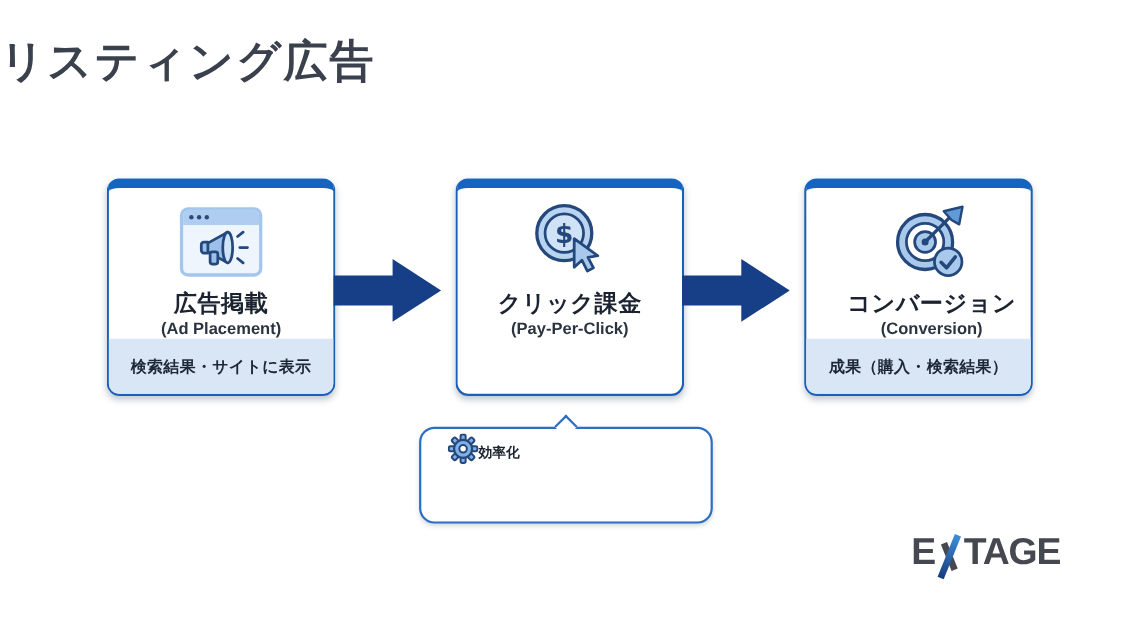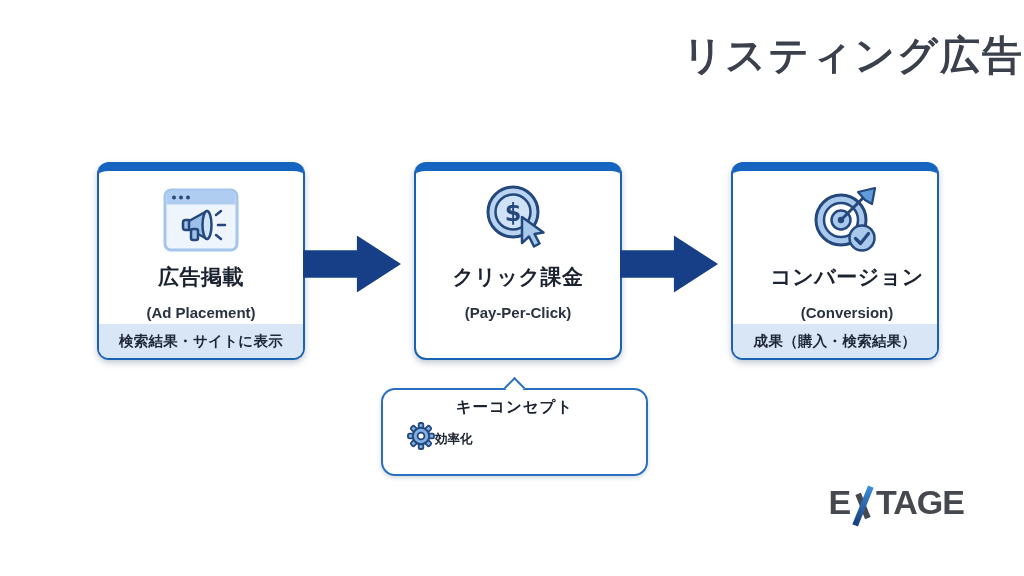--- a/index.html
+++ b/index.html
@@ -7,21 +7,21 @@
     width:1024px;height:576px;position:relative;overflow:hidden;
     background:#ffffff;
     font-family:"Liberation Sans","DejaVu Sans",sans-serif;
     -webkit-font-smoothing:antialiased;
   }
   .stage{position:absolute;inset:0;}
 
   
   .page-title{
     position:absolute;top:28px;left:0;width:100%;
-    text-align:right;
+    text-align:left;
     font-size:40px;font-weight:800;letter-spacing:2px;
     color:#3a414c;
   }
 
   
   .card{
     position:absolute;top:162px;width:208px;height:198px;
     box-sizing:border-box;
     background:#ffffff;
     border:2.5px solid #1a61b4;
@@ -34,24 +34,24 @@
   .icon-wrap{
     height:88px;margin-top:5px;
     display:flex;align-items:center;justify-content:center;
   }
   .card-title{
     font-size:21px;font-weight:800;color:#1b2330;line-height:25px;
     letter-spacing:.5px;
   }
   .card-sub{
     font-size:15px;font-weight:700;color:#2a3340;line-height:20px;
-    margin-top:14px;
+    margin-top:1px;
   }
   .card-note{
-    position:absolute;left:0;right:0;bottom:0;height:34px;
+    position:absolute;left:0;right:0;bottom:0;height:50px;
     background:#d9e6f6;
     border-radius:0 0 9px 9px;
     display:flex;align-items:center;justify-content:center;
     font-size:14.5px;font-weight:700;color:#1e2736;letter-spacing:.3px;font-family:Liberation Serif, serif;
   }
 
   
   .flow-arrow{
     position:absolute;top:233px;width:98px;height:62px;
     background:#163f87;
@@ -164,21 +164,20 @@
         <path d="M45.5 52.5 L50.5 57.5 L58.5 47.5" stroke="#24477c" stroke-width="3.2" fill="none" stroke-linecap="round" stroke-linejoin="round"></path>
       </svg>
     </div>
     <div class="card-title">コンバージョン</div>
     <div class="card-sub">(Conversion)</div>
     <div class="card-note">成果（購入・検索結果）</div>
   </div>
 
   <div class="bubble">
     <div class="bubble-caret"></div>
-    <div class="bubble-title">キーコンセプト</div>
     <div class="bubble-items">
       <div class="bubble-item">
         <span>
           <svg width="28" height="28" viewBox="0 0 28 28">
             <g transform="translate(14,14)">
               <g fill="#7fb0e6" stroke="#24477c" stroke-width="1.8">
                 <rect x="-2.3" y="-13" width="4.6" height="26" rx="1.6"></rect>
                 <rect x="-2.3" y="-13" width="4.6" height="26" rx="1.6" transform="rotate(45)"></rect>
                 <rect x="-2.3" y="-13" width="4.6" height="26" rx="1.6" transform="rotate(90)"></rect>
                 <rect x="-2.3" y="-13" width="4.6" height="26" rx="1.6" transform="rotate(135)"></rect>

